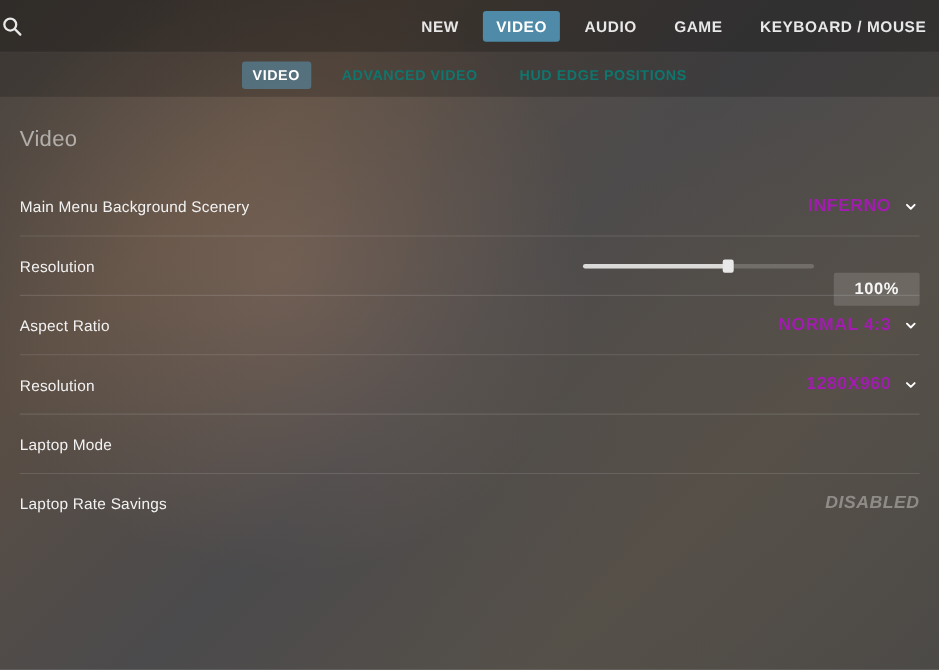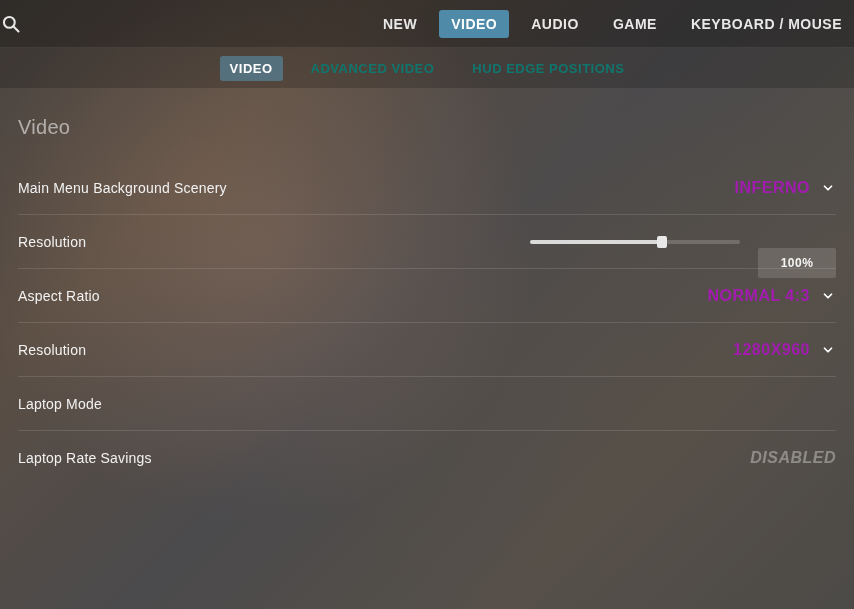--- a/index.html
+++ b/index.html
@@ -164,21 +164,21 @@
   .slider-value-box {
     min-width: 78px;
     height: 30px;
     background: rgba(255,255,255,0.14);
     border-radius: 2px;
     display: flex;
     align-items: center;
     justify-content: center;
     font-family: "Arial Black", "Arial Narrow", sans-serif;
     font-stretch: condensed;
-    font-size: 12px;
+    font-size: 15px;
     font-weight: 800;
     letter-spacing: 0.5px;
     color: #f5f5f5;
     margin-top: 42px;
   }
 </style>
 </head>
 <body>
 
 <div class="top-bar">

